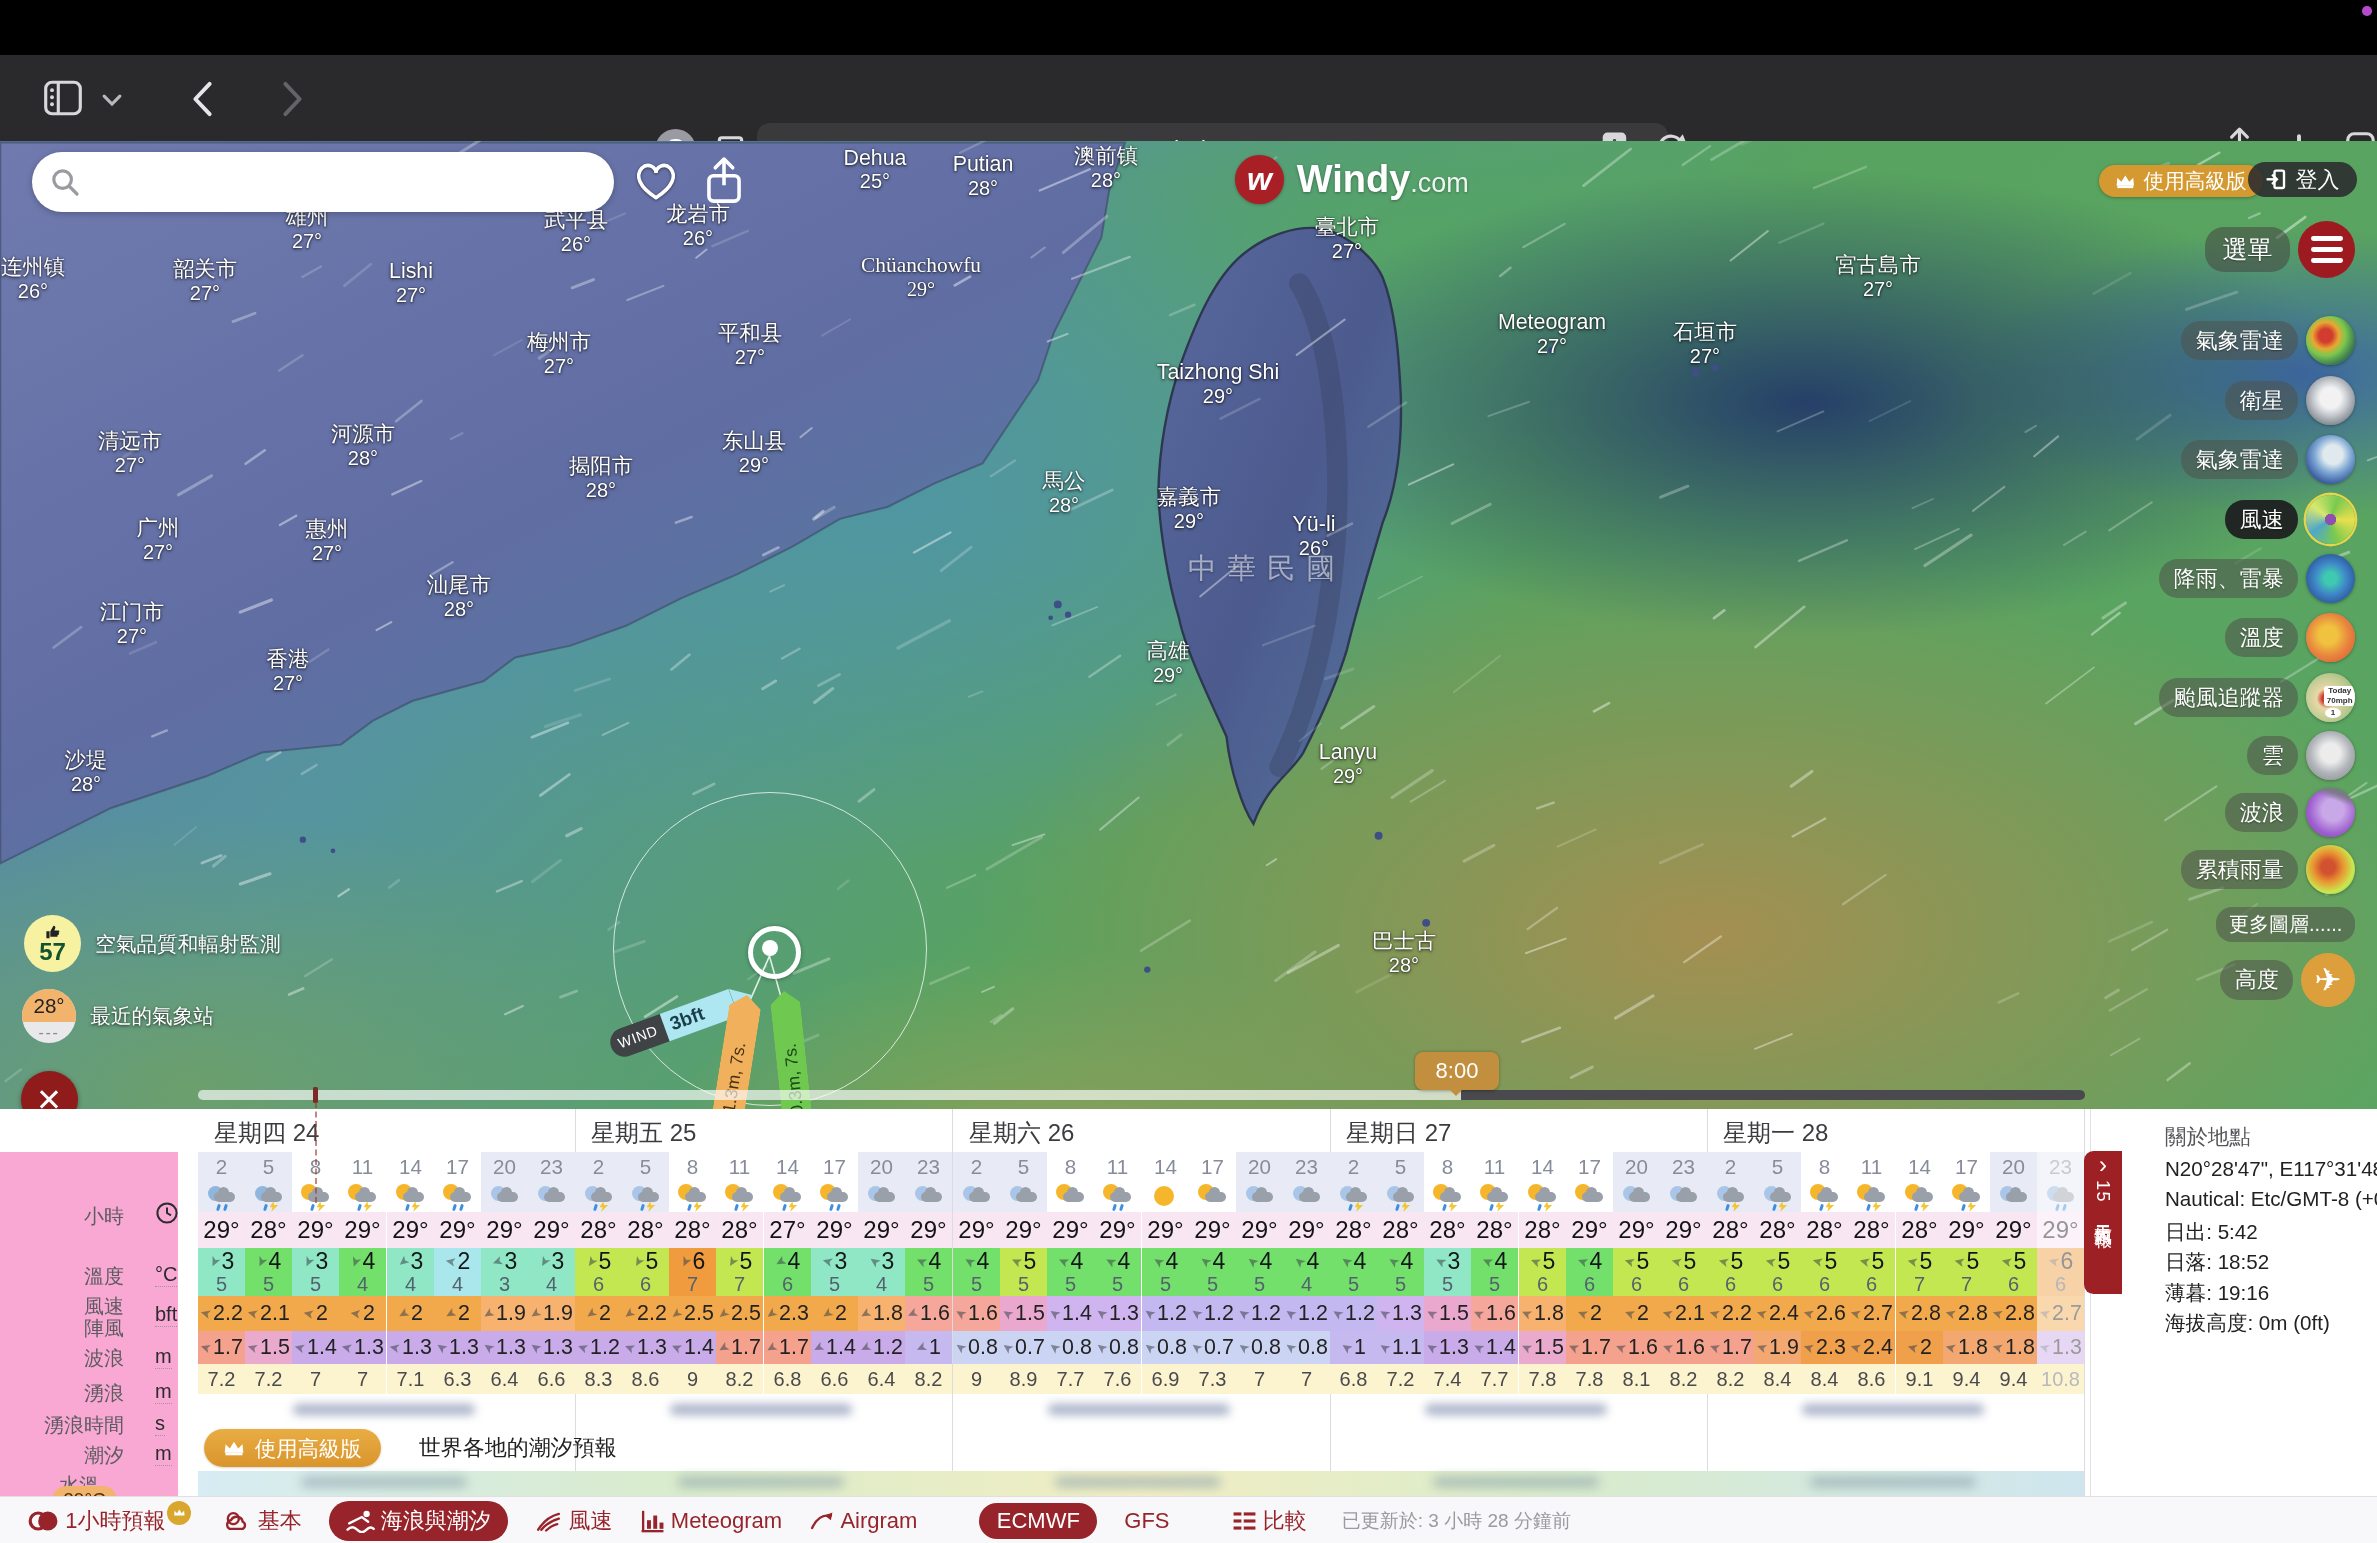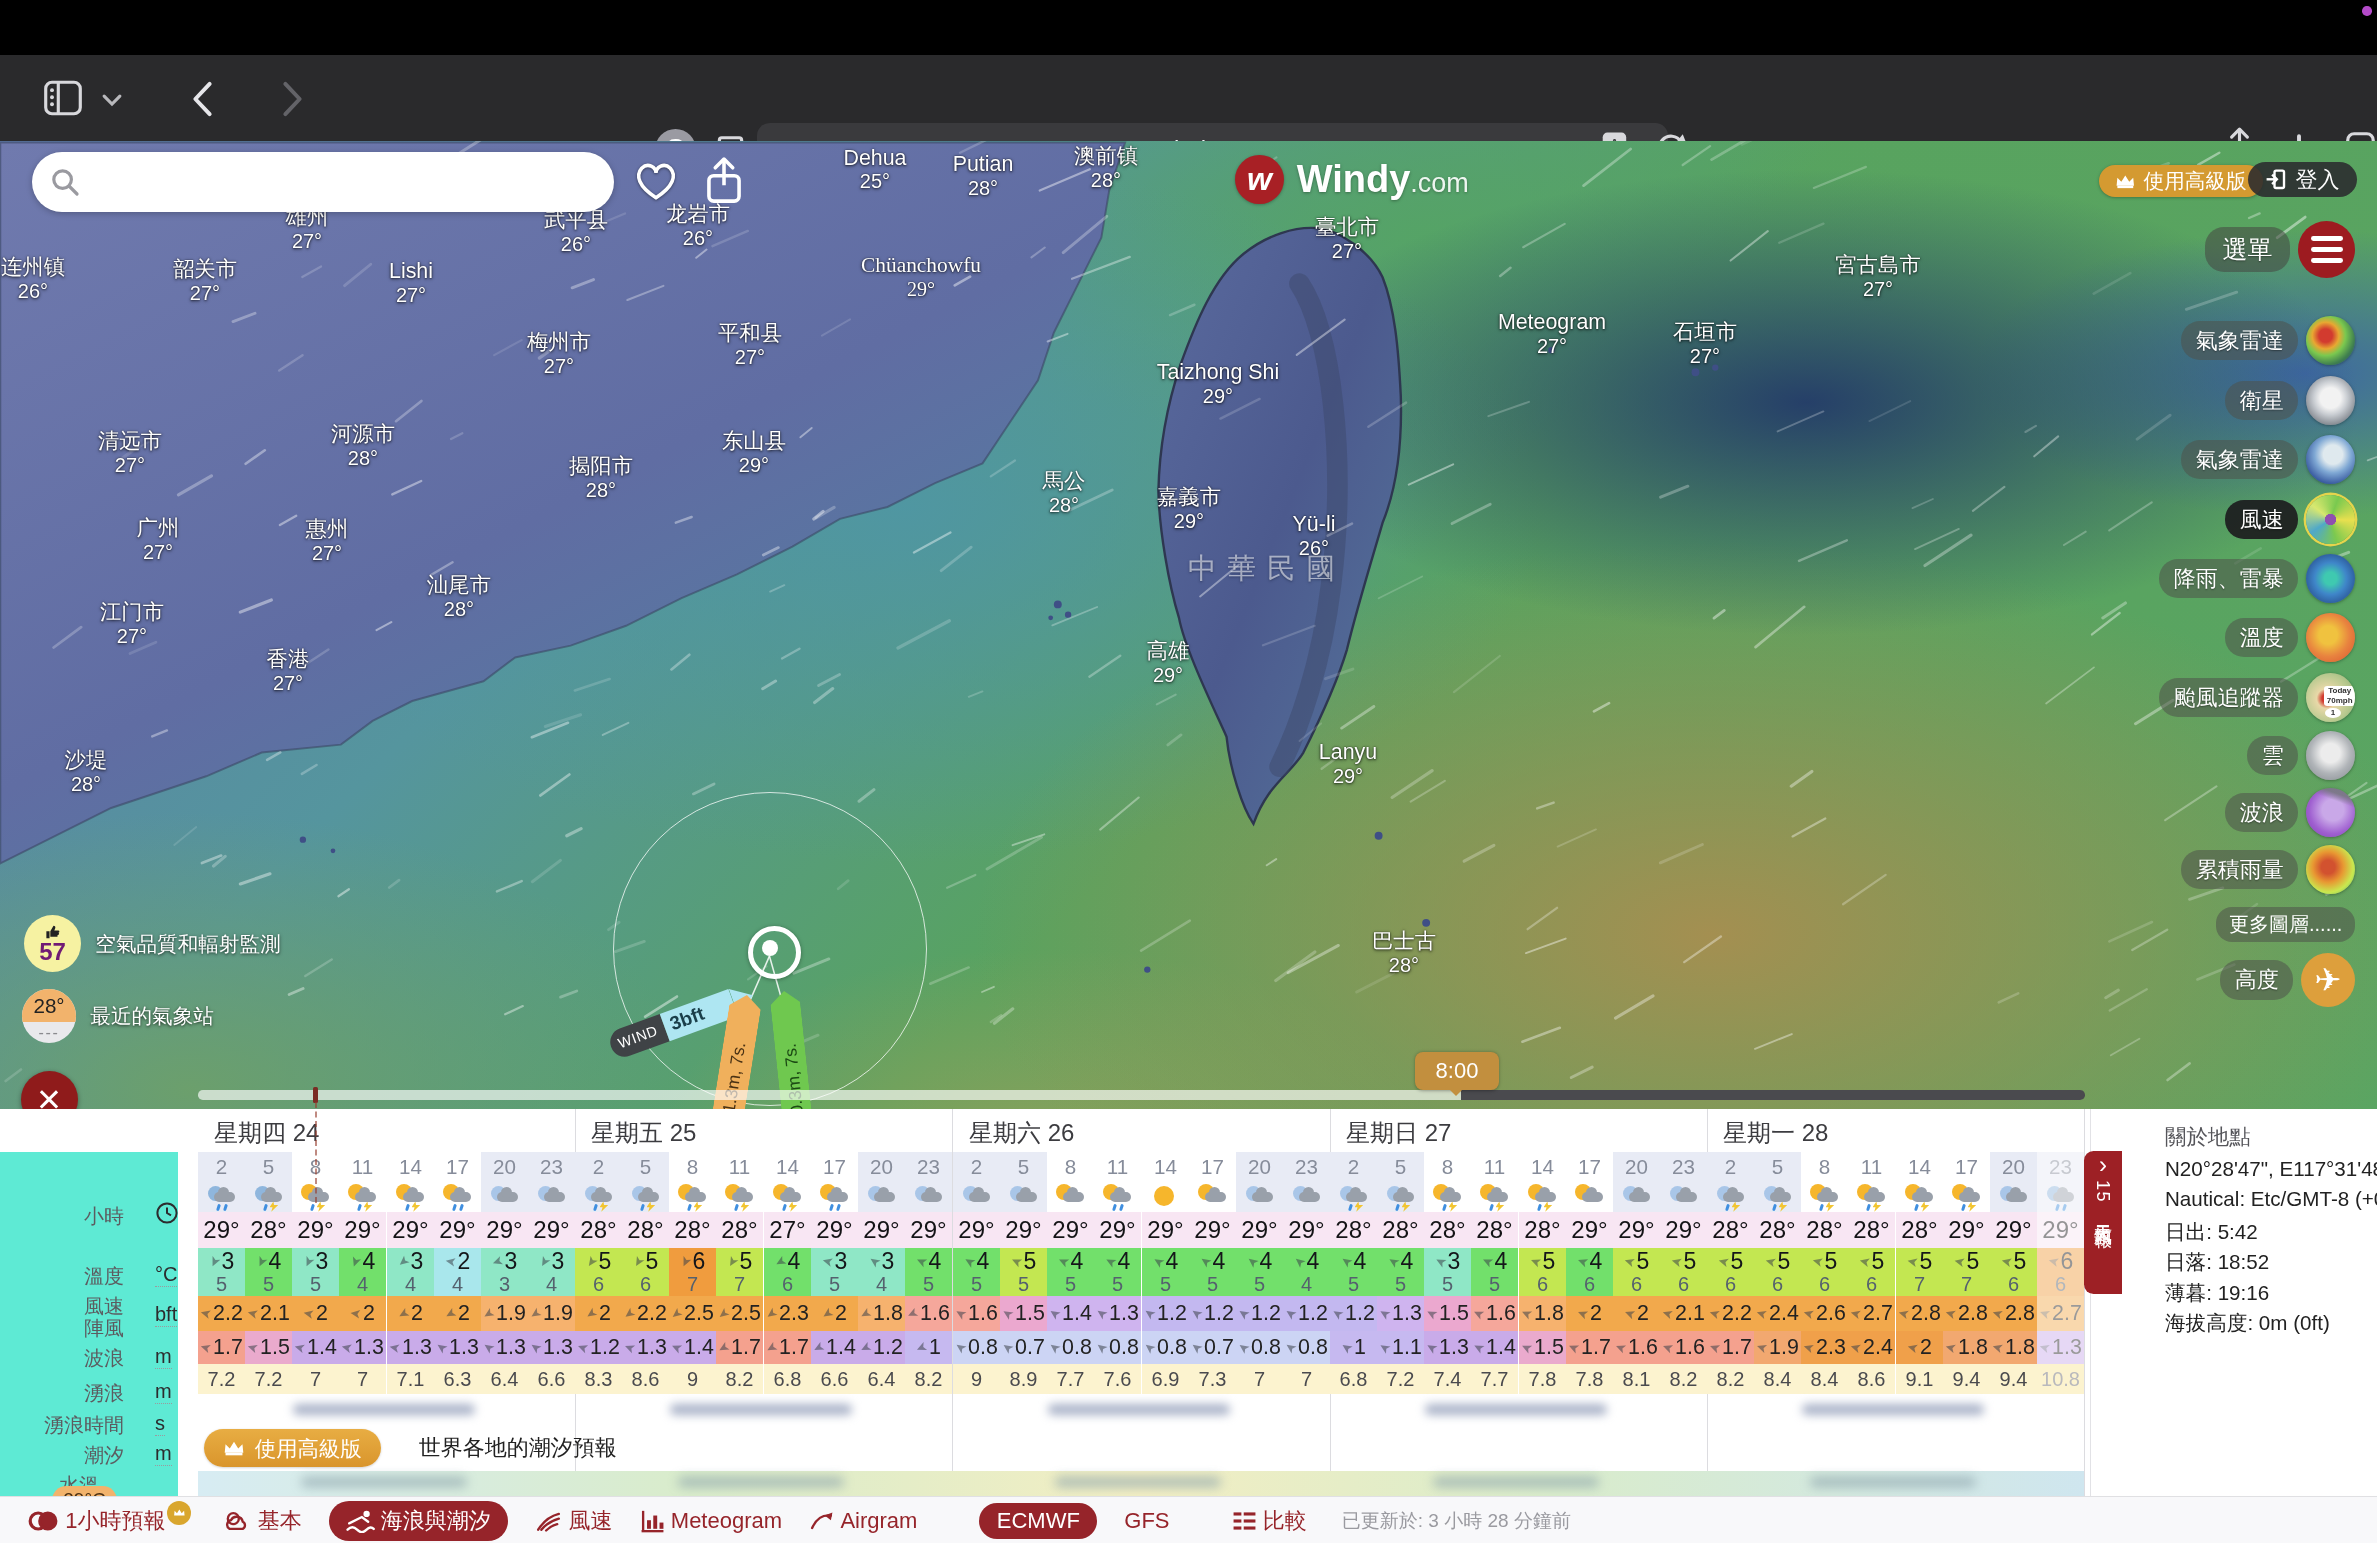--- a/index.html
+++ b/index.html
@@ -51,21 +51,21 @@
   .sb-thumb.sel{box-shadow:0 0 0 2.4px #e5d44c,0 0.8px 3.2px rgba(0,0,0,.35);}
   #menurow .sb-pill{font-size:25px;padding:6.3px 17.4px;background:rgba(70,70,66,.55);}
   #hamburger{width:57px;height:57px;border-radius:50%;background:#9d1b20;display:flex;flex-direction:column;align-items:center;justify-content:center;gap:6.3px;}
   #hamburger div{width:32px;height:4.8px;border-radius:2.4px;background:#fff;}
   #morelayers{background:rgba(78,82,74,.55);border-radius:16px;padding:4px 12.7px;color:#fff;font-size:20px;}
   #altcircle{width:54px;height:54px;border-radius:50%;background:#dd9f3c;color:#fff;font-size:32px;display:flex;align-items:center;justify-content:center;}
   .chip{position:absolute;background:#fff;border-radius:3.2px;font-size:8px;color:#333;padding:0 2.4px;line-height:10.3px;}
   
   .lbadge{position:absolute;display:flex;align-items:center;gap:14.3px;}
   .lbadge .lbl{color:#fff;font-size:20.6px;text-shadow:0 0.8px 3.2px rgba(0,0,0,.8);}
-  #aqcircle{width:57px;height:57px;border-radius:50%;background:#f6f2a2;display:flex;flex-direction:column;align-items:center;justify-content:center;color:#701a75;}
+  #aqcircle{width:57px;height:57px;border-radius:50%;background:#f6f2a2;display:flex;flex-direction:column;align-items:center;justify-content:center;color:#14532d;}
   #aqcircle .v{font-size:24px;font-weight:bold;line-height:1;}
   #stcircle{width:54px;height:54px;border-radius:50%;overflow:hidden;background:#e9e9ec;display:flex;flex-direction:column;}
   #stcircle .top{background:#f2b36c;height:62%;display:flex;align-items:center;justify-content:center;font-size:20.6px;color:#222;}
   #stcircle .bot{height:38%;display:flex;align-items:center;justify-content:center;font-size:16px;color:#8a8a8e;letter-spacing:1.6px;}
   #closebtn{left:20.6px;top:1071px;width:57px;height:57px;border-radius:50%;background:#8f1b1b;color:#fff;font-size:41px;
     display:flex;align-items:center;justify-content:center;box-shadow:0 1.6px 4.8px rgba(0,0,0,.4);}
   
   #bigring{left:613px;top:792px;width:312px;height:312px;border:1.6px solid rgba(255,255,255,.75);border-radius:50%;}
   #marker{left:748px;top:926px;width:43px;height:43px;border:5.5px solid #fff;border-radius:50%;box-shadow:0 0.8px 4px rgba(0,0,0,.35);}
   #markerdot{left:762px;top:940px;width:16px;height:16px;background:#fff;border-radius:50%;}
@@ -85,21 +85,21 @@
   
   #tltrack{left:198px;top:1090px;width:1886px;height:9.5px;background:rgba(255,255,255,.65);border-radius:4.8px;}
   #tlfill{left:1461px;top:1090px;width:624px;height:9.5px;background:#4a4a4e;border-radius:0 4.8px 4.8px 0;}
   #tltick{left:313px;top:1087px;width:4.8px;height:16px;background:#7a2b24;border-radius:1.6px;}
   #tlbubble{left:1415px;top:1052px;width:84px;height:38px;background:#c28f3e;border-radius:8px;color:#fff;font-size:22px;
     display:flex;align-items:center;justify-content:center;box-shadow:0 0.8px 3.2px rgba(0,0,0,.3);}
   #tlbubble:after{content:"";position:absolute;left:33px;top:36px;border:8.7px solid transparent;border-top-color:#c28f3e;}
   #nowline{left:315px;top:1102px;height:101px;border-left:2.4px dashed rgba(150,60,45,.6);z-index:30;}
   
   #tablewrap{left:0;top:1109px;width:2090px;height:387px;background:#fff;}
-  #labelcol{left:0;top:43px;width:178px;height:344px;background:#5eead4;position:absolute;}
+  #labelcol{left:0;top:43px;width:178px;height:344px;background:#f9a8d4;position:absolute;}
   .rowlbl{position:absolute;right:54px;color:#5c5c60;font-size:20px;text-align:right;white-space:nowrap;}
   .rowunit{position:absolute;left:155px;color:#2c2c2e;font-size:20px;border-bottom:1.6px dotted #9a9a9e;}
   #sstbadge{position:absolute;left:52px;top:334px;width:65px;height:28.5px;background:#f2b36c;border-radius:14.3px;
     font-size:19px;color:#4a3014;display:flex;align-items:center;justify-content:center;}
   .dayblk{position:absolute;top:0;width:377px;height:387px;border-right:0.8px solid #dcdce0;}
   .dayhdr{position:absolute;left:16px;top:8px;font-size:24px;color:#3c3c40;}
   .col{position:absolute;top:0;width:47px;height:387px;}
   .cell{position:absolute;left:0;width:100%;display:flex;align-items:center;justify-content:center;}
   .c-hour{top:43px;height:30px;font-size:20.6px;color:#868c9a;}
   .c-icon{top:73px;height:30px;}

